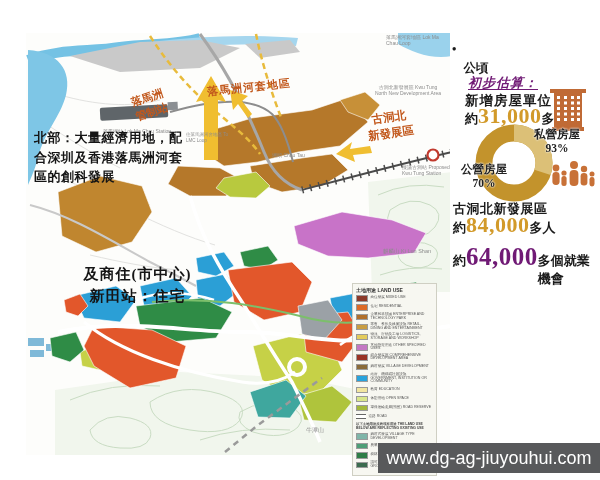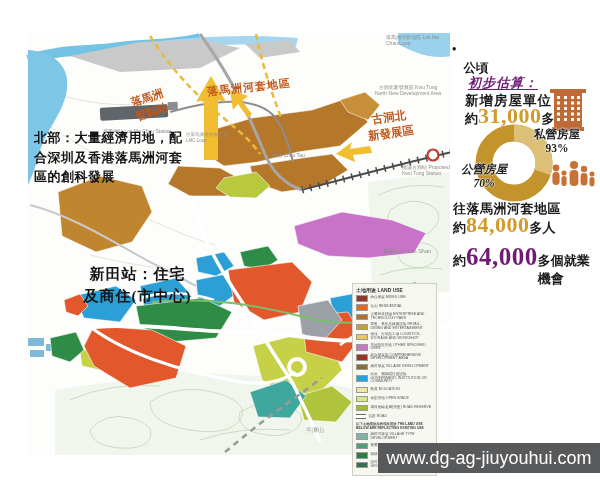--- a/index.html
+++ b/index.html
@@ -46,21 +46,21 @@
   .big-gold{font-size:22px;color:#d29a2a;letter-spacing:.5px;}
   .big-blue{font-size:25px;color:#701a75;letter-spacing:.5px;}
   .p-caplbl{left:3px;top:200px;font-size:13px;font-weight:bold;letter-spacing:.5px;}
   .p-capline{left:3px;top:212px;}
   .p-jobline{left:3px;top:243px;}
   .donut-wrap{position:absolute;left:20px;top:119px;width:88px;height:88px;}
   .donut-lbl{position:absolute;font-family:"Liberation Serif",serif;font-weight:bold;
              font-size:11.5px;color:#222;line-height:1.2;text-align:center;
              text-shadow:0 0 2px #fff,0 0 2px #fff;}
   .lbl-private{left:77px;top:128px;width:60px;}
-  .lbl-public{left:6px;top:163px;width:56px;font-style:italic;}
+  .lbl-public{left:6px;top:163px;width:56px;}
   .bld-icon{position:absolute;left:100px;top:86px;}
   .ppl-icon{position:absolute;left:100px;top:160px;}
 </style>
 </head>
 <body>
 
 <div class="stage">
 
   <svg class="map-svg" width="600" height="480" viewBox="0 0 600 480">
     <rect x="26" y="33" width="426" height="422" fill="#fdfdfb"></rect>
@@ -178,22 +178,22 @@
   <div class="map-lbl" style="left:386px;top:34px;width:62px;">落馬洲河套地區 Lok Ma Chau Loop</div>
   <div class="map-lbl" style="left:372px;top:84px;width:72px;text-align:center;">古洞北新發展區 Kwu Tung North New Development Area</div>
   <div class="map-lbl" style="left:402px;top:164px;width:58px;">擬議古洞站 Proposed Kwu Tung Station</div>
   <div class="map-lbl" style="left:383px;top:248px;font-size:5.5px;">麒麟山 Ki Lun Shan</div>
   <div class="map-lbl" style="left:306px;top:427px;font-size:6px;">牛潭山</div>
   <div class="map-lbl" style="left:272px;top:152px;">洲頭 Chau Tau</div>
   <div class="map-lbl" style="left:186px;top:132px;width:48px;font-size:4.5px;">往落馬洲河套地區 To LMC Loop</div>
 
   <div class="ann ann-north">北部：大量經濟用地，配合深圳及香港落馬洲河套區的創科發展</div>
   <div class="ann ann-santin">
+    <div>及商住(市中心)</div>
     <div>新田站：住宅</div>
-    <div>及商住(市中心)</div>
   </div>
   <div class="ann ann-orange ann-lmc-control">
     <div>落馬洲</div>
     <div>管制站</div>
   </div>
   <div class="ann ann-orange ann-lmc-loop">落馬洲河套地區</div>
   <div class="ann ann-orange ann-ktn">
     <div>古洞北</div>
     <div>新發展區</div>
   </div>
@@ -345,21 +345,21 @@
           <rect x="11.4" y="16" width="5.2" height="10" rx="2.5"></rect>
         <circle cx="24" cy="5" r="4"></circle>   
           <rect x="19.6" y="10" width="8.8" height="16" rx="4"></rect>
         <circle cx="34" cy="9" r="3.2"></circle> 
           <rect x="30.6" y="13" width="6.8" height="12.5" rx="3.2"></rect>
         <circle cx="42" cy="14" r="2.5"></circle>
           <rect x="39.5" y="17" width="5" height="9.5" rx="2.4"></rect>
       </g>
     </svg>
 
-    <div class="p-abs p-caplbl">往落馬洲河套地區</div>
+    <div class="p-abs p-caplbl">古洞北新發展區</div>
     <div class="p-abs p-line p-capline">
       <span class="p-sm">約</span>
       <span class="big-gold">84,000</span>
       <span class="p-sm">多人</span>
     </div>
 
     <div class="p-abs p-line p-jobline">
       <span class="p-sm">約</span>
       <span class="big-blue">64,000</span>
       <span class="p-sm">多個就業機會</span>

